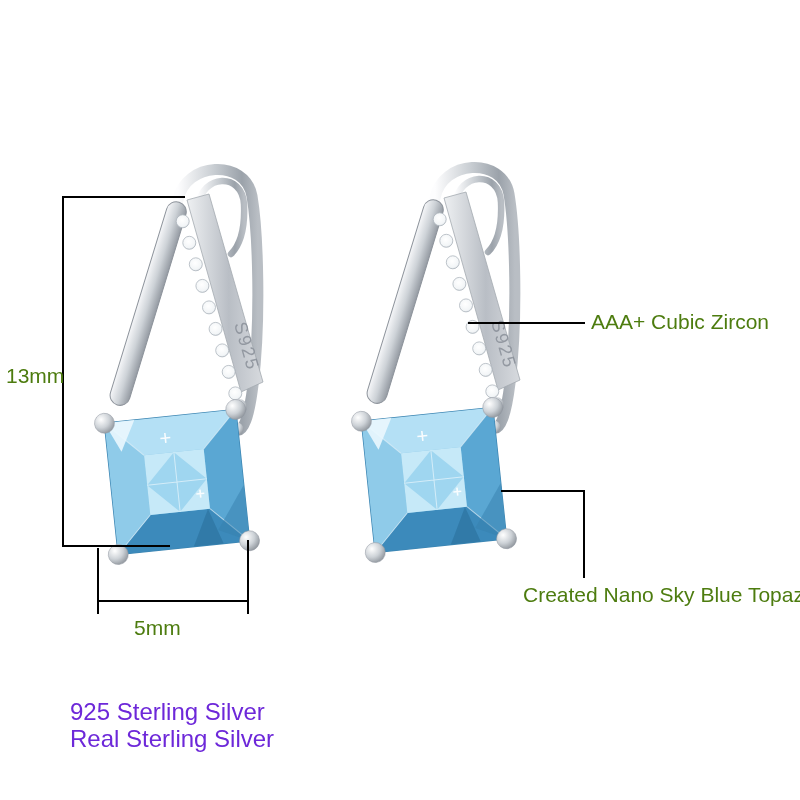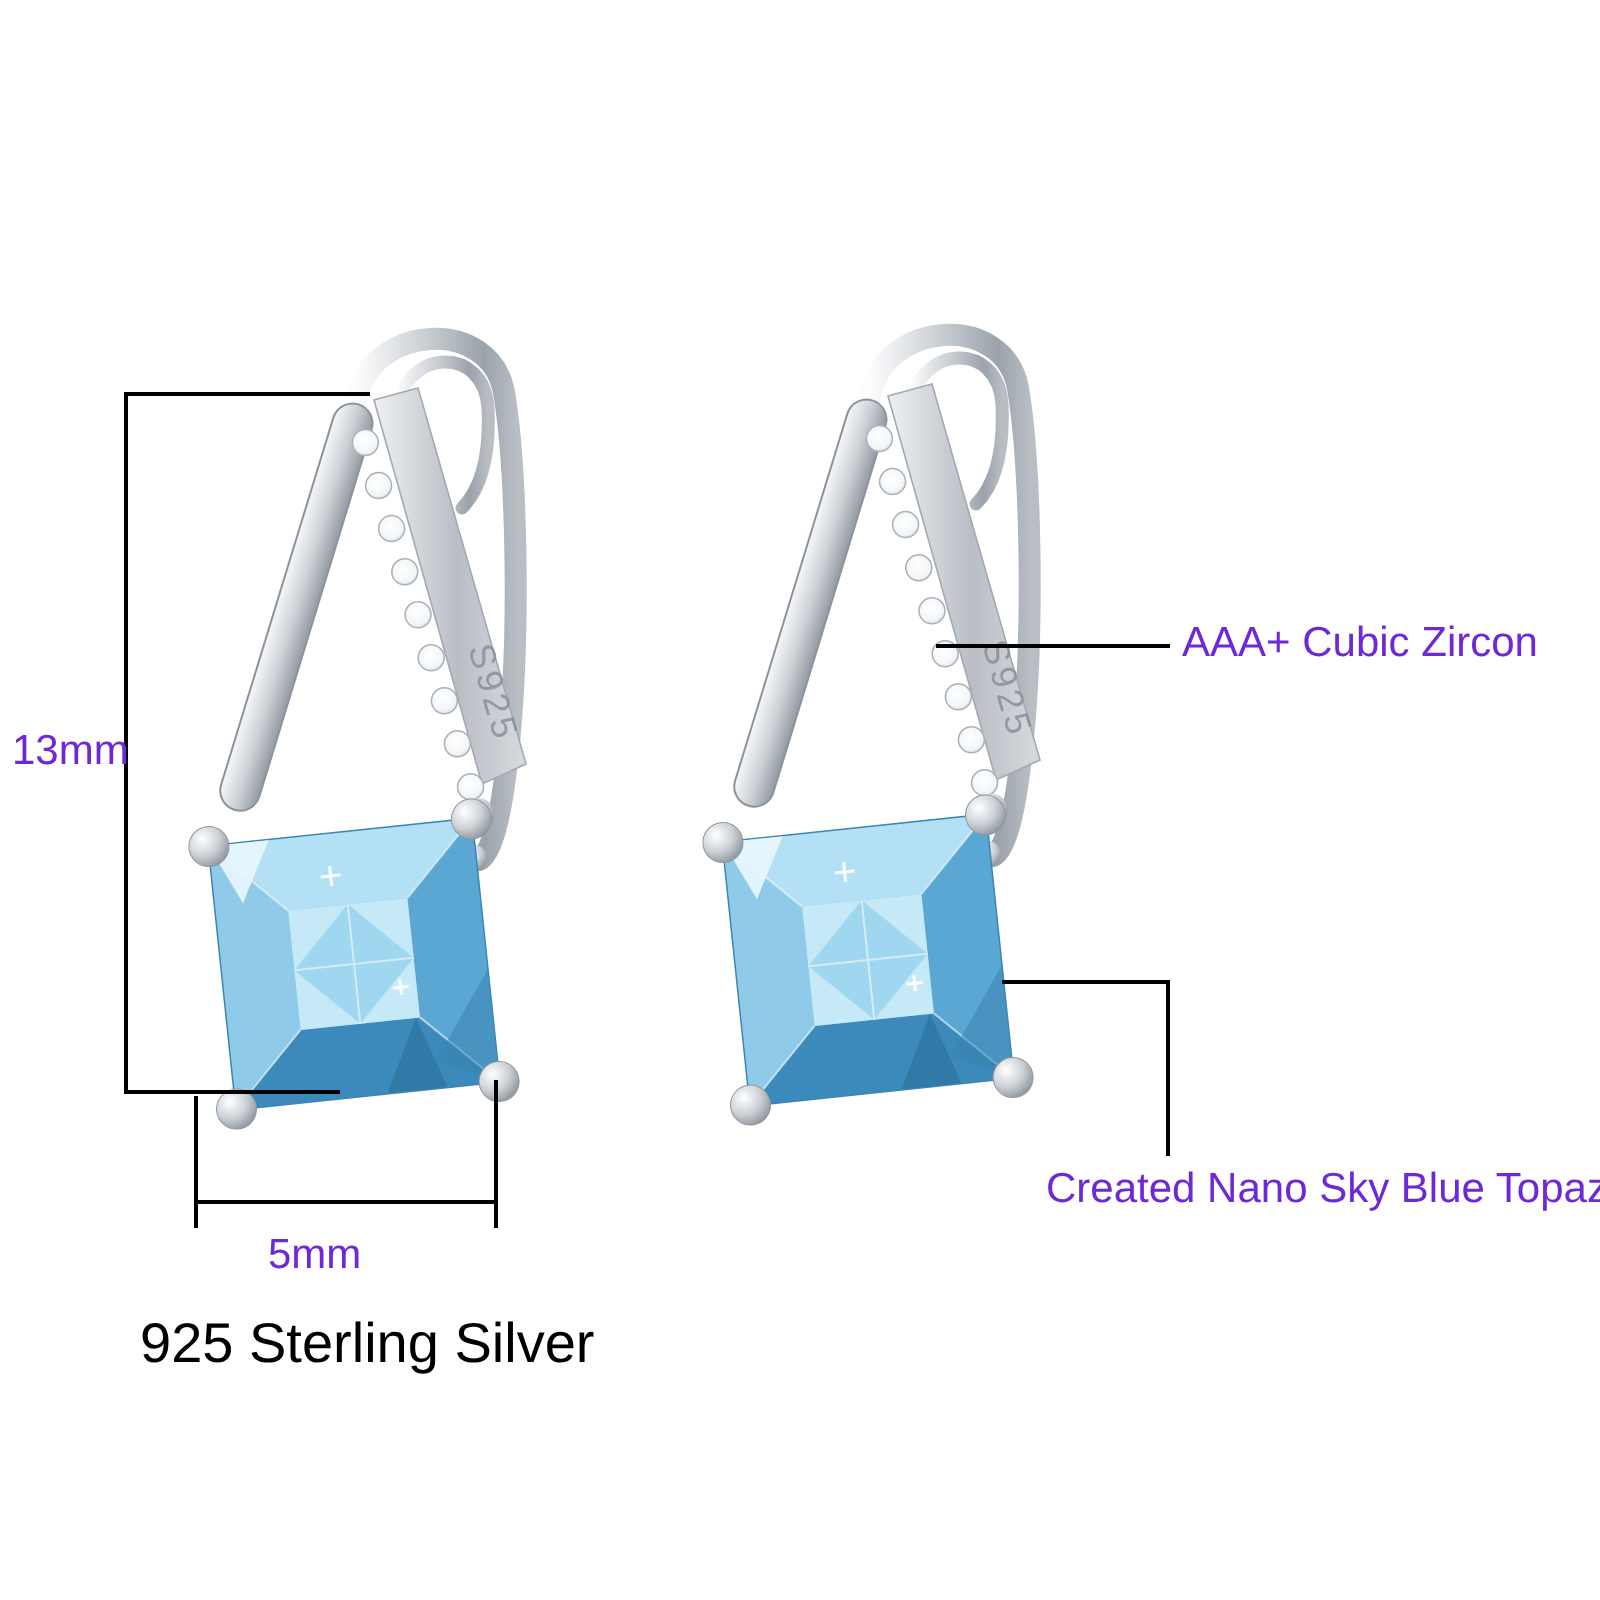--- a/index.html
+++ b/index.html
@@ -2,26 +2,26 @@
 <html><head>
 <meta charset="utf-8">
 <style>
   html,body{margin:0;padding:0;background:#fff;}
   .canvas{
     position:relative;width:800px;height:800px;background:#fff;overflow:hidden;
     font-family:"Liberation Sans", sans-serif;color:#000;
   }
   .art{position:absolute;left:0;top:0;}
   .dim{position:absolute;background:#000;}
-  .label{position:absolute;font-size:21px;color:#6d28d9;white-space:nowrap;}
+  .label{position:absolute;font-size:21px;color:#4d7c0f;white-space:nowrap;}
   .label-13{left:6px;top:364px;}
   .label-5{left:134px;top:616px;width:80px;text-align:left;}
   .label-zircon{left:591px;top:310px;}
   .label-topaz{left:523px;top:583px;}
-  .material{position:absolute;left:70px;top:658px;font-size:28px;line-height:27px;color:#000000;}
+  .material{position:absolute;left:70px;top:698px;font-size:24px;line-height:27px;color:#6d28d9;}
   
   .h13-v{left:62px;top:196px;width:1.5px;height:349px;}
   .h13-t{left:62px;top:196px;width:123px;height:1.5px;}
   .h13-b{left:62px;top:545px;width:108px;height:1.5px;}
   .w5-l{left:97px;top:548px;width:1.5px;height:66px;}
   .w5-r{left:247px;top:540px;width:1.5px;height:74px;}
   .w5-h{left:97px;top:600px;width:151px;height:1.5px;}
   .zl-h{left:468px;top:322px;width:117px;height:1.5px;}
   .tp-h{left:501px;top:490px;width:83px;height:1.5px;}
   .tp-v{left:583px;top:490px;width:1.5px;height:88px;}
@@ -125,15 +125,16 @@
 
   <div class="dim zl-h"></div>
   <div class="label label-zircon">AAA+ Cubic Zircon</div>
 
   <div class="dim tp-h"></div>
   <div class="dim tp-v"></div>
   <div class="label label-topaz">Created Nano Sky Blue Topaz</div>
 
   <div class="material">
     <div>925 Sterling Silver</div>
+    <div>Real Sterling Silver</div>
   </div>
 
 </div>
 
 </body></html>

